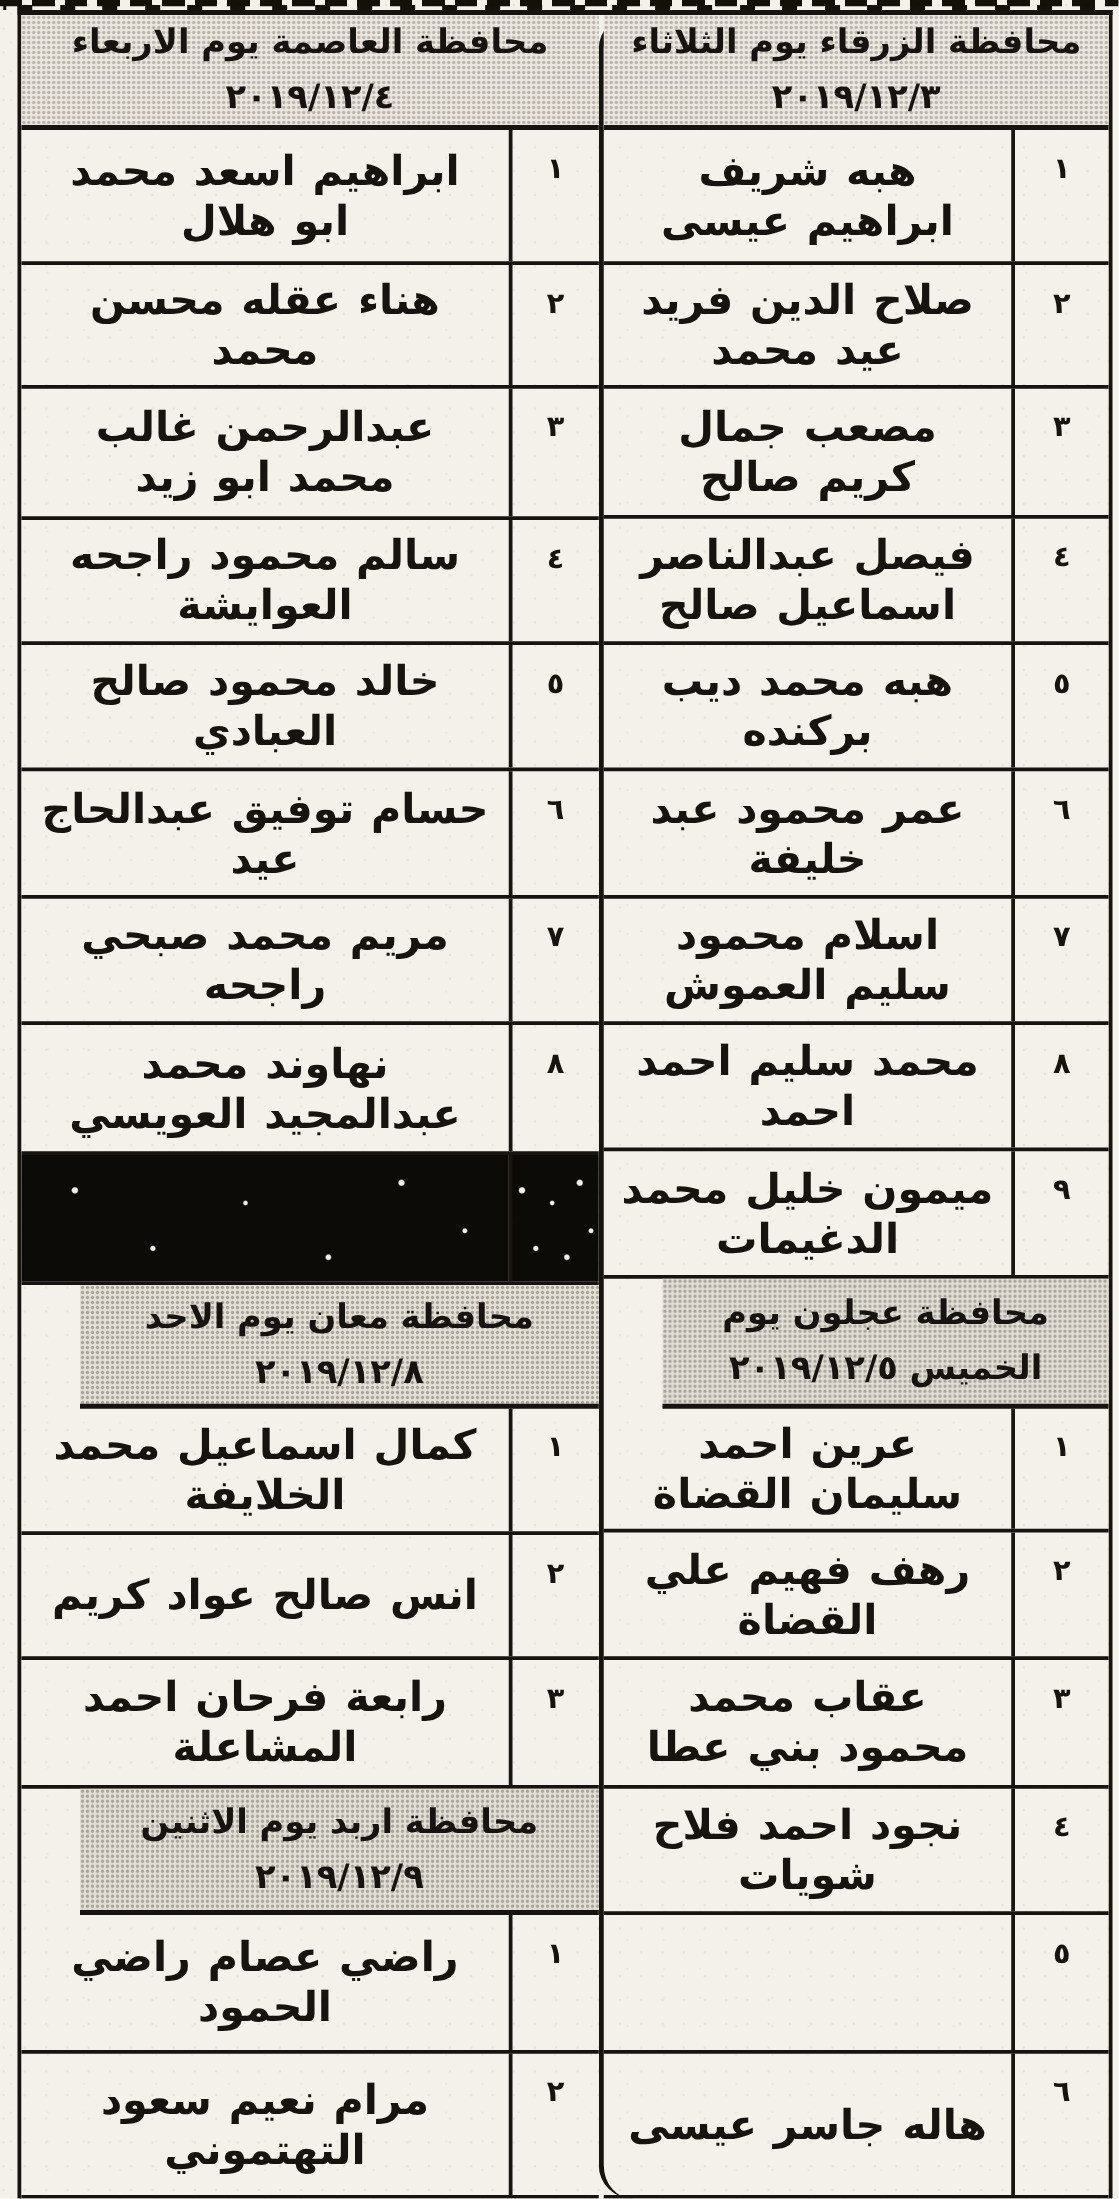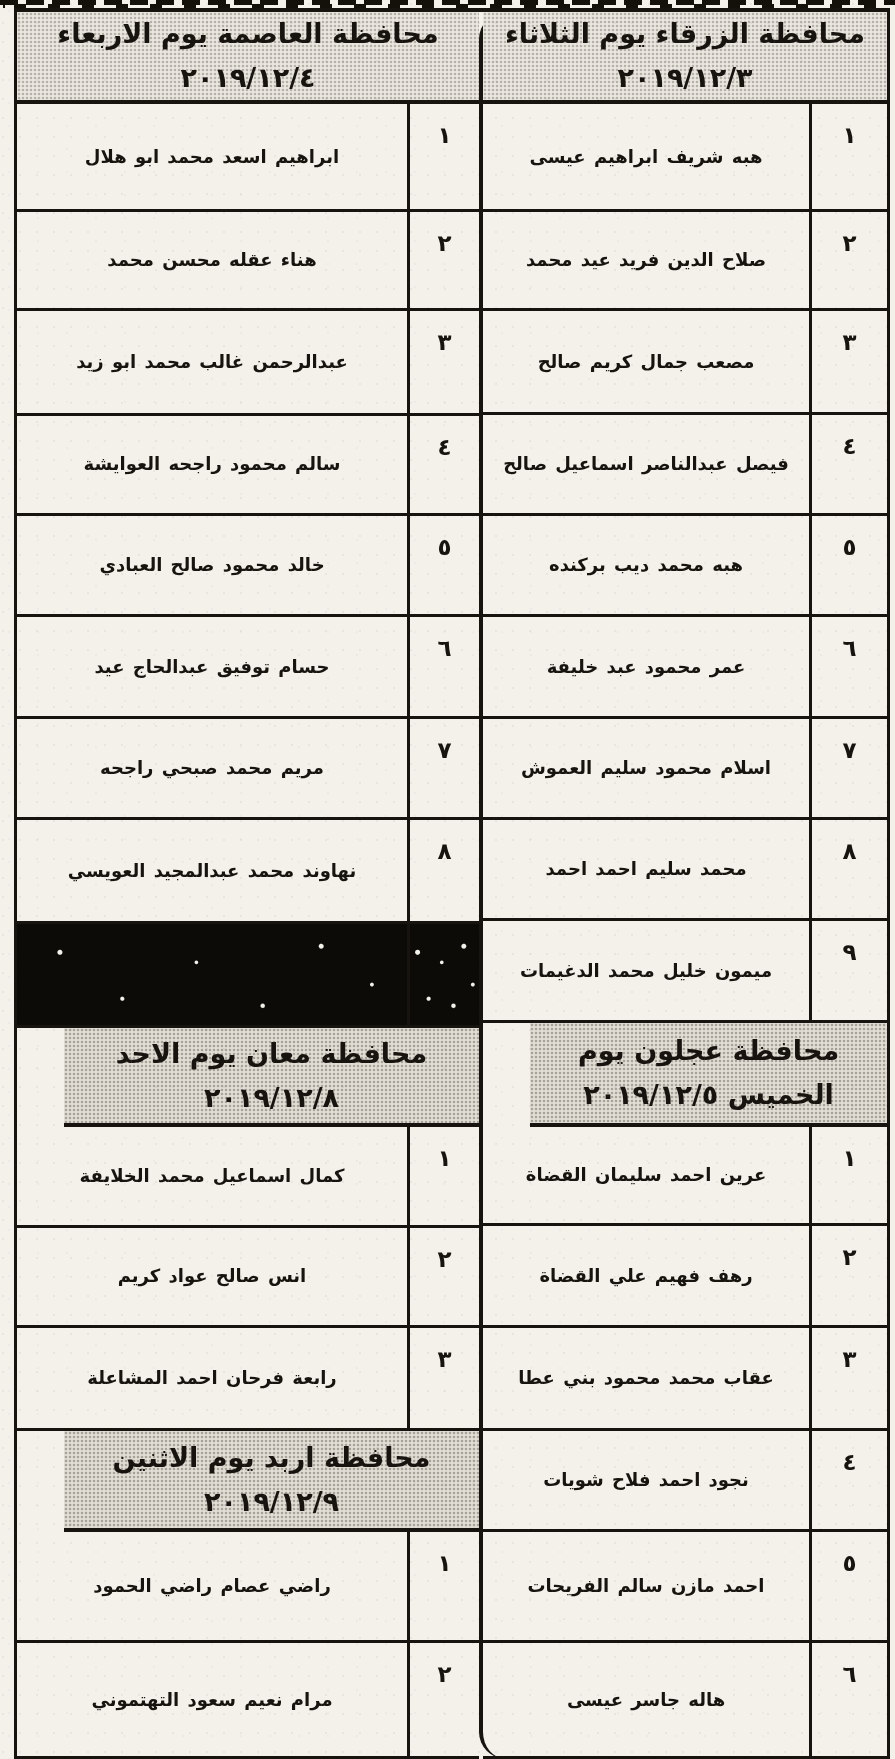--- a/index.html
+++ b/index.html
@@ -31,21 +31,21 @@
     border-top:4px solid #17130e;
     border-right:3px solid #17130e;
     border-left:3px solid #17130e;
     overflow:hidden;
   }
   .half{display:flex;flex-direction:column;}
   .half-right{width:404px;border-left:4px solid #17130e;border-radius:27px;}
   .half-left{flex:1;}
   .sec-header{
     box-sizing:border-box;border-bottom:4px solid #17130e;
-    display:flex;flex-direction:column;justify-content:center;
+    display:flex;flex-direction:column;justify-content:center;align-items:center;
     text-align:center;font-weight:bold;font-size:27px;line-height:44px;
   }
   .shade-a{
     background-color:#eae7e0;
     background-image:radial-gradient(rgba(120,112,98,.45) 0.8px, transparent 1.7px);
     background-size:4px 4px;
   }
   .shade-b{
     background-color:#e1ded6;
     background-image:radial-gradient(rgba(110,102,90,.5) 0.8px, transparent 1.7px);
@@ -59,21 +59,21 @@
   .num{
     box-sizing:border-box;flex:0 0 auto;
     border-left:3px solid #17130e;
     text-align:center;font-weight:bold;font-size:23px;
     padding-top:18px;
   }
   .half-right .num{width:78px;}
   .half-left .num{width:72px;}
   .name{
     flex:1 1 auto;display:flex;flex-direction:column;justify-content:center;
-    text-align:center;font-weight:bold;font-size:18px;line-height:40px;
+    text-align:center;font-weight:bold;font-size:33px;line-height:40px;
     padding:4px 14px;box-sizing:border-box;
     word-spacing:2px;
   }
   .redacted .num,.redacted .name{
     background-color:#0c0b07;
     background-image:
       radial-gradient(circle at 11% 28%, #f3f1ea 2px, transparent 3px),
       radial-gradient(circle at 27% 74%, #f3f1ea 1.5px, transparent 2.6px),
       radial-gradient(circle at 46% 38%, #f3f1ea 1.3px, transparent 2.3px),
       radial-gradient(circle at 63% 81%, #f3f1ea 1.6px, transparent 2.8px),
@@ -150,21 +150,20 @@
       <div class="row" style="height:107px">
         <div class="num">٣</div>
         <div class="name">عقاب محمد محمود بني عطا</div>
       </div>
       <div class="row" style="height:105px">
         <div class="num">٤</div>
         <div class="name">نجود احمد فلاح شويات</div>
       </div>
       <div class="row" style="height:115px">
         <div class="num">٥</div>
-        <div class="name">احمد مازن سالم الفريحات</div>
       </div>
       <div class="row" style="height:120px">
         <div class="num">٦</div>
         <div class="name">هاله جاسر عيسى</div>
       </div>
 
     </div>
 
     <div class="half half-left">
 

